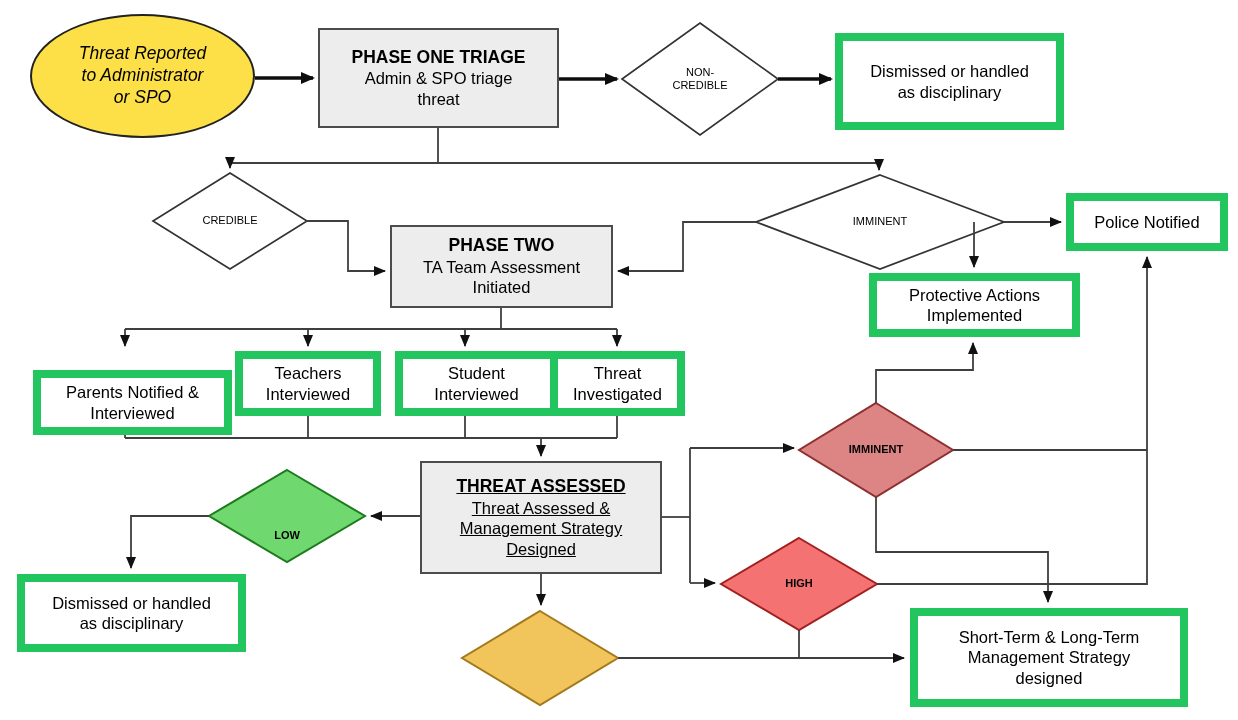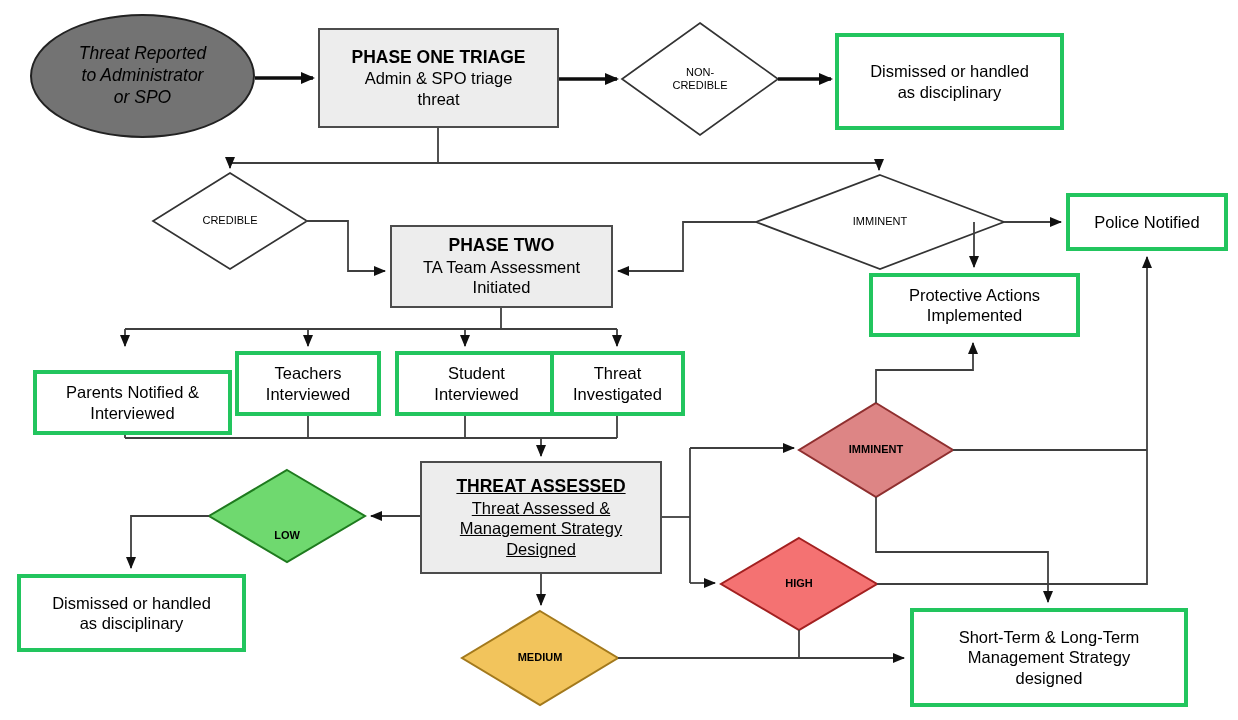--- a/index.html
+++ b/index.html
@@ -2,26 +2,26 @@
 <html style="--process_fill: #ededed; --process_border: #4c4c4c; --line: #3f3f3f; --arrow: #111111; --thick_line: #0d0d0d; --white_diamond_fill: #ffffff; --white_diamond_border: #333333; --low_fill: #6fd96f; --low_border: #1e7a1e; --medium_fill: #f2c45c; --medium_border: #a3791c; --high_fill: #f47272; --high_border: #a32020; --imminent_fill: #dd8585; --imminent_border: #8f2f2f;"><head>
 <meta charset="utf-8">
 <style>
   html,body{margin:0;padding:0;background:#ffffff;}
   .canvas{position:relative;width:1238px;height:720px;background:#ffffff;
           font-family:"Liberation Sans", sans-serif;overflow:hidden;}
   svg.edges{position:absolute;left:0;top:0;z-index:1;}
   .node{position:absolute;z-index:2;display:flex;flex-direction:column;align-items:center;
         justify-content:center;text-align:center;box-sizing:border-box;white-space:pre-line;
         line-height:1.24;color:#000;}
-  .box{background:#ffffff;border:4px solid #22c55e;font-size:16.5px;}
+  .box{background:#ffffff;border:8px solid #22c55e;font-size:16.5px;}
   .process{background:var(--process_fill,#ededed);border:2px solid var(--process_border,#4c4c4c);
            font-size:16.5px;}
   .node-title{font-weight:bold;font-size:17.5px;white-space:pre-line;}
   .node-body{font-size:16.5px;white-space:pre-line;}
-  .ellipse{background:#737373;border:2px solid #222222;border-radius:50%;
+  .ellipse{background:#fde047;border:2px solid #222222;border-radius:50%;
            font-style:italic;font-size:17.5px;}
   .dlabel{position:absolute;z-index:3;display:flex;align-items:center;justify-content:center;
           text-align:center;font-size:11px;white-space:pre-line;line-height:1.2;color:#000;}
   .dlabel.bold{font-weight:bold;}
 </style>
 </head>
 <body>
 
 <div class="canvas">
 
@@ -134,15 +134,14 @@
   <div class="dlabel" style="left:153px;top:173px;width:154px;height:96px;">CREDIBLE</div>
 
   <div class="dlabel" style="left:756px;top:175px;width:248px;height:94px;">IMMINENT</div>
 
   <div class="dlabel bold" style="left:799px;top:403px;width:154px;height:94px;">IMMINENT</div>
 
   <div class="dlabel bold" style="left:209px;top:490px;width:156px;height:92px;">LOW</div>
 
   <div class="dlabel bold" style="left:721px;top:538px;width:156px;height:92px;">HIGH</div>
 
-  <div class="dlabel bold" style="left:462px;top:611px;width:156px;height:94px;">MEDIUM</div>
 
 </div>
 
 </body></html>

